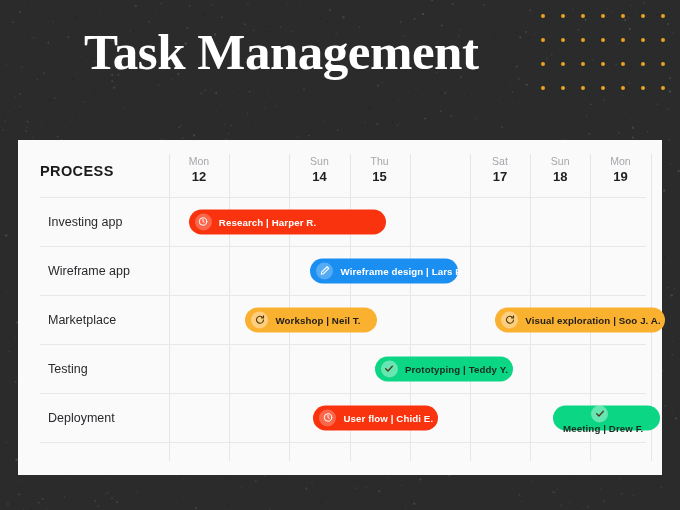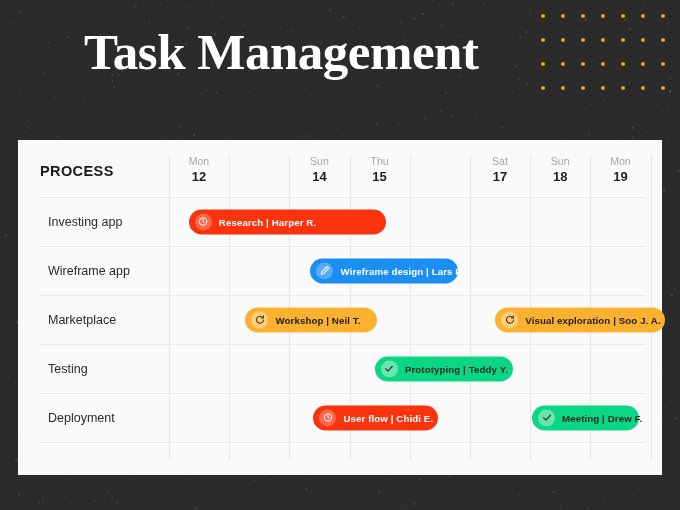--- a/index.html
+++ b/index.html
@@ -1762,21 +1762,21 @@
       </div>
       <div class="bar light" style="left: 295.48px; width: 124.614px; top: 277.5px; background: rgb(248, 51, 13);">
         <span class="ic">
           <svg width="10" height="10" viewBox="0 0 24 24" fill="none" stroke="#ffffff" stroke-width="2.4" stroke-linecap="round" stroke-linejoin="round">
       <circle cx="12" cy="12" r="9"></circle>
             <path d="M12 7v5l3 2"></path>
           </svg>
         </span>
         <span class="txt" style="color: rgb(255, 255, 255);">User flow | Chidi E.</span>
       </div>
-      <div class="bar dark" style="left: 514px; width: 106.554px; top: 277.5px; background: rgb(11, 214, 131);">
+      <div class="bar dark" style="left: 535px; width: 106.554px; top: 277.5px; background: rgb(11, 214, 131); flex-direction: column;">
         <span class="ic">
           <svg width="10" height="10" viewBox="0 0 24 24" fill="none" stroke="#4a3c14" stroke-width="3" stroke-linecap="round" stroke-linejoin="round">
     <path d="M4 12.5l5.5 5.5L20 6.5"></path>
           </svg>
         </span>
         <span class="txt" style="color: rgb(27, 43, 34);">Meeting | Drew F.</span>
       </div>
     </div>
 </div>
 

